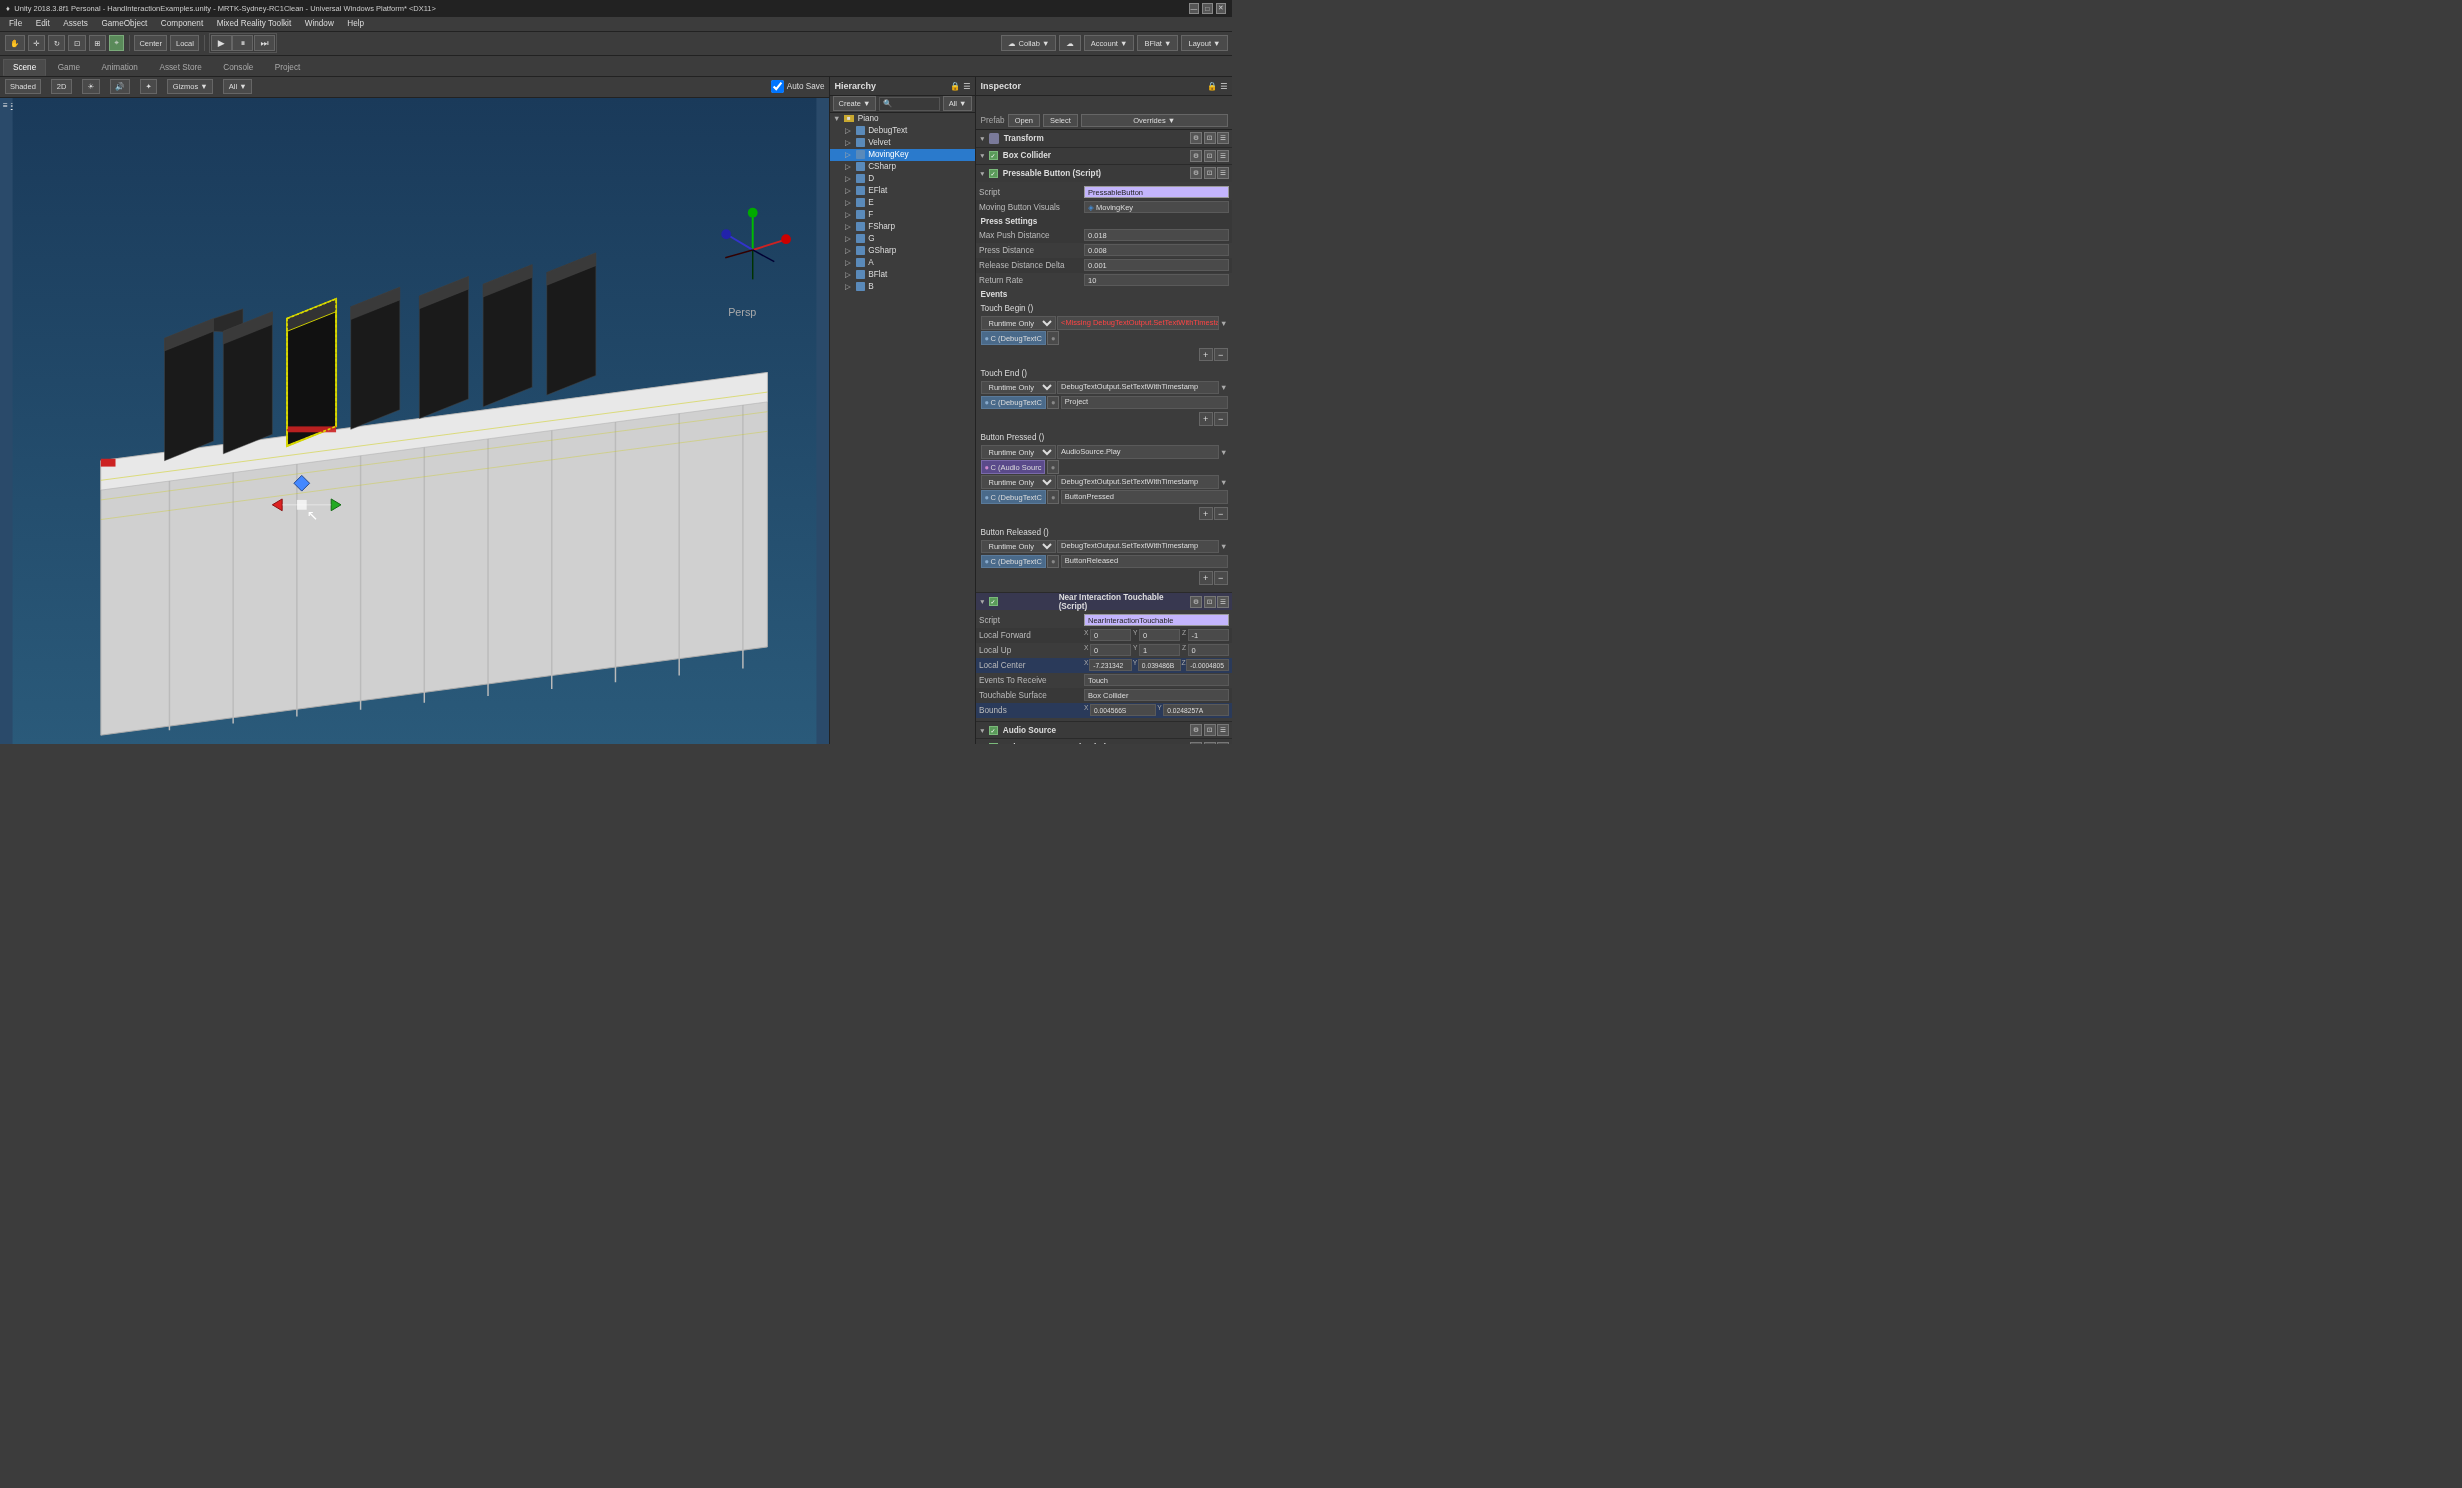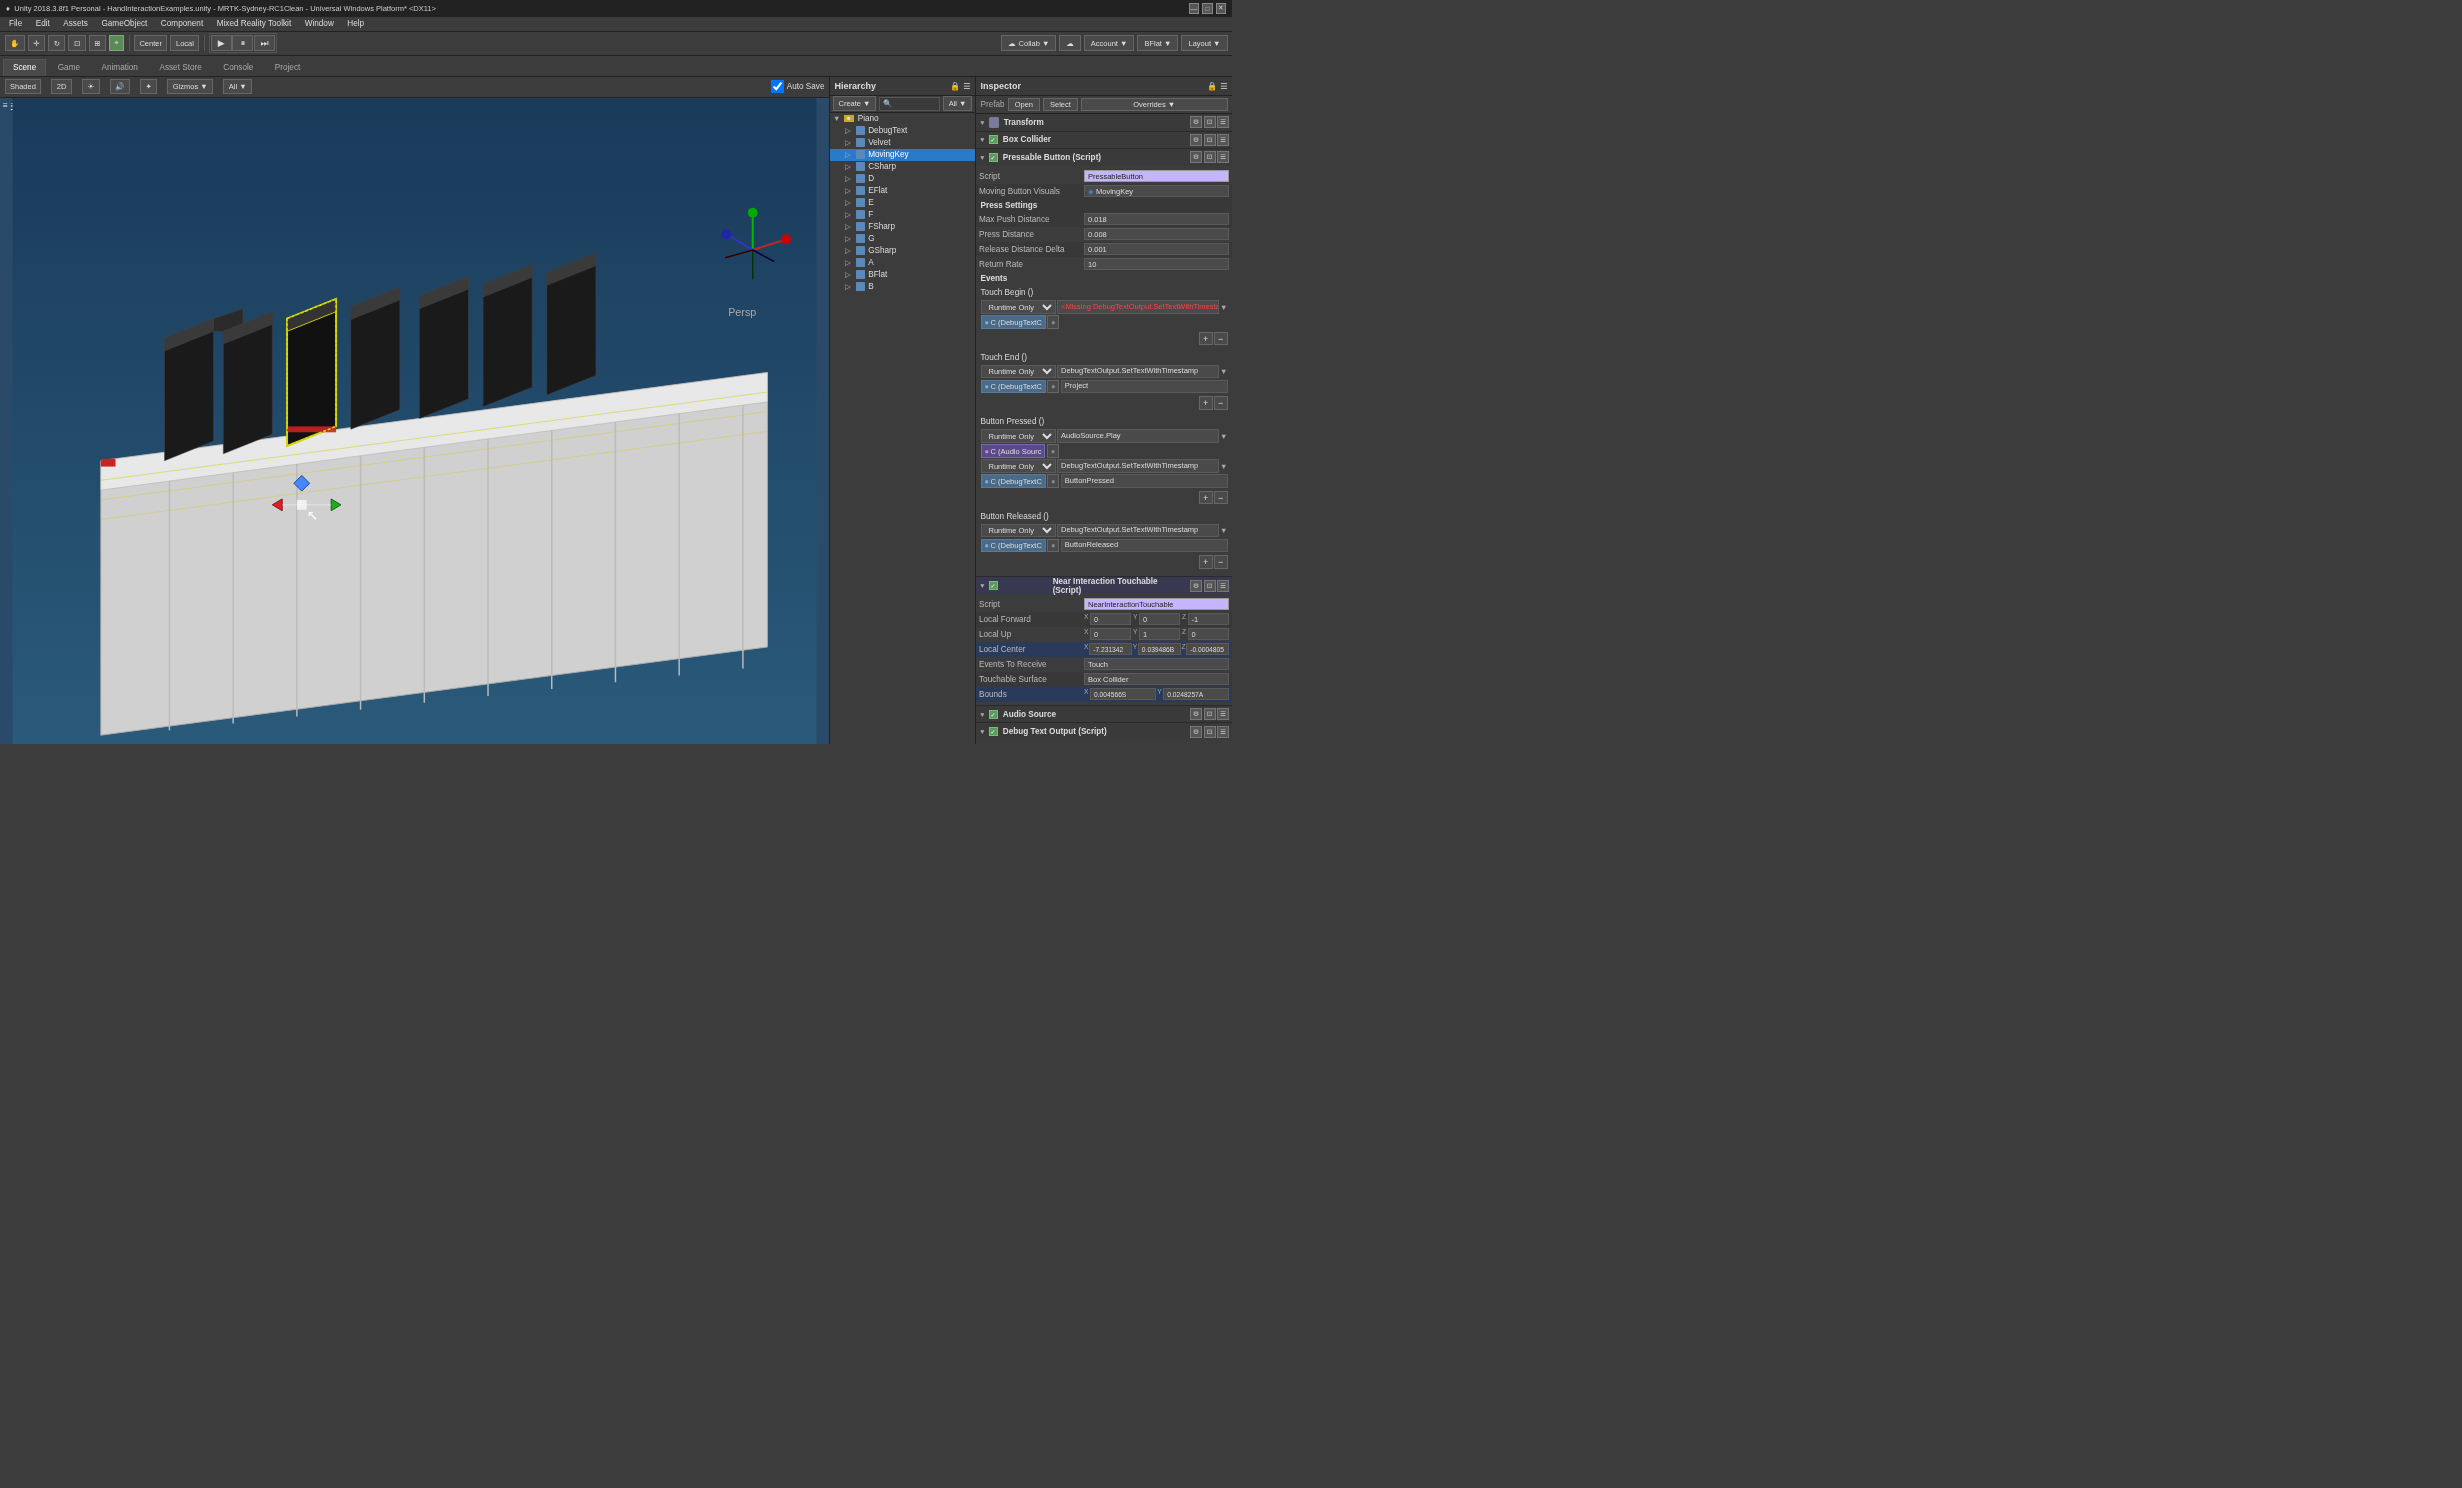--- a/index.html
+++ b/index.html
@@ -48,21 +48,21 @@
     #hierarchy-toolbar { height: 16.5px; display: flex; align-items: center; padding: 0 3px; gap: 3px; border-bottom: 0.7px solid #222; background: #3c3c3c; }
     #hierarchy-content { flex: 1; overflow-y: auto; }
     .hierarchy-item { padding: 1.5px 3px; display: flex; align-items: center; gap: 1.5px; cursor: pointer; font-size: 8.2px; color: #ddd; }
     .hierarchy-item.active-selected { background: #2a7acc; color: white; }
     .expand-arrow { width: 9px; font-size: 7.5px; color: #aaa; }
     
     
     #inspector-panel { width: 256px; display: flex; flex-direction: column; background: #3c3c3c; }
     #inspector-header { background: #3a3a3a; height: 19.5px; display: flex; align-items: center; padding: 0 4.5px; border-bottom: 0.7px solid #222; justify-content: space-between; }
     #inspector-content { flex: 1; overflow-y: auto; font-size: 8.2px; }
-    .prefab-bar { background: #3c3c3c; height: 18px; display: flex; align-items: center; padding: 0 4.5px; gap: 3px; border-bottom: 0.7px solid #222; }
+    .prefab-bar { background: #3c3c3c; height: 18px; display: flex; align-items: center; padding: 0 4.5px; gap: 3px; border-bottom: 0.7px solid #222; margin-top: 16px; }
     .prefab-btn { background: #4a4a4a; border: 0.7px solid #666; color: #ddd; padding: 0.7px 6px; font-size: 7.5px; cursor: pointer; height: 13.5px; }
     
     
     .component-section { border-bottom: 0.7px solid #2a2a2a; }
     .component-header { background: #3a3a3a; height: 16.5px; display: flex; align-items: center; padding: 0 3px; gap: 3px; cursor: pointer; }
     .component-title { font-size: 8.2px; font-weight: bold; color: #ddd; flex: 1; }
     .component-body { padding: 3px 0; }
     .prop-row { display: flex; align-items: center; height: 15px; padding: 0 3px; }
     .prop-row:nth-child(even) { background: #383838; }
     .prop-label { width: 105px; font-size: 8.2px; color: #bbb; flex-shrink: 0; }
@@ -582,21 +582,21 @@
               <div class="event-add-btn">−</div>
             </div>
           </div>
         </div>
       </div>
 
       <div class="component-section">
         <div class="component-header" style="background:#383850;">
           <span class="expand-tri">▼</span>
           <span class="check-box">✓</span>
-          <span class="component-title" style="margin-left:8px;padding-left:44px;">Near Interaction Touchable (Script)</span>
+          <span class="component-title" style="margin-left:14px;padding-left:44px;">Near Interaction Touchable (Script)</span>
           <div class="component-icons">
             <div class="comp-icon-btn">⚙</div>
             <div class="comp-icon-btn">⊡</div>
             <div class="comp-icon-btn">☰</div>
           </div>
         </div>
         <div class="component-body">
           <div class="prop-row">
             <span class="prop-label">Script</span>
             <div class="prop-value white-bg">NearInteractionTouchable</div>

